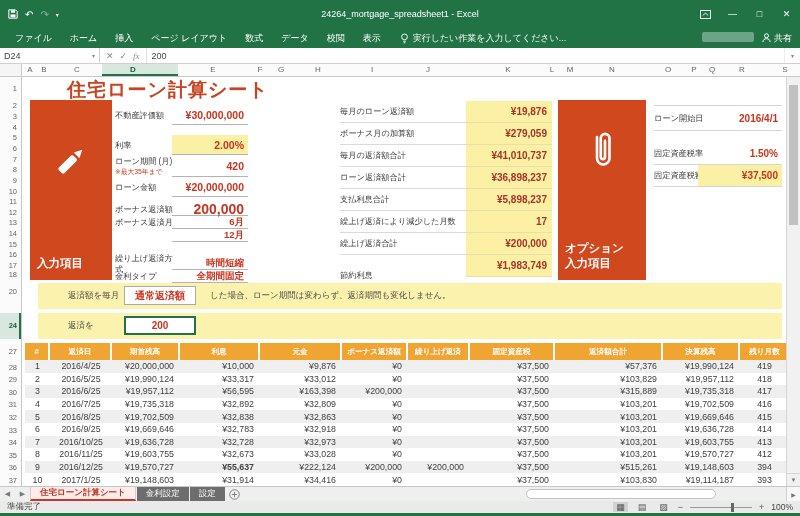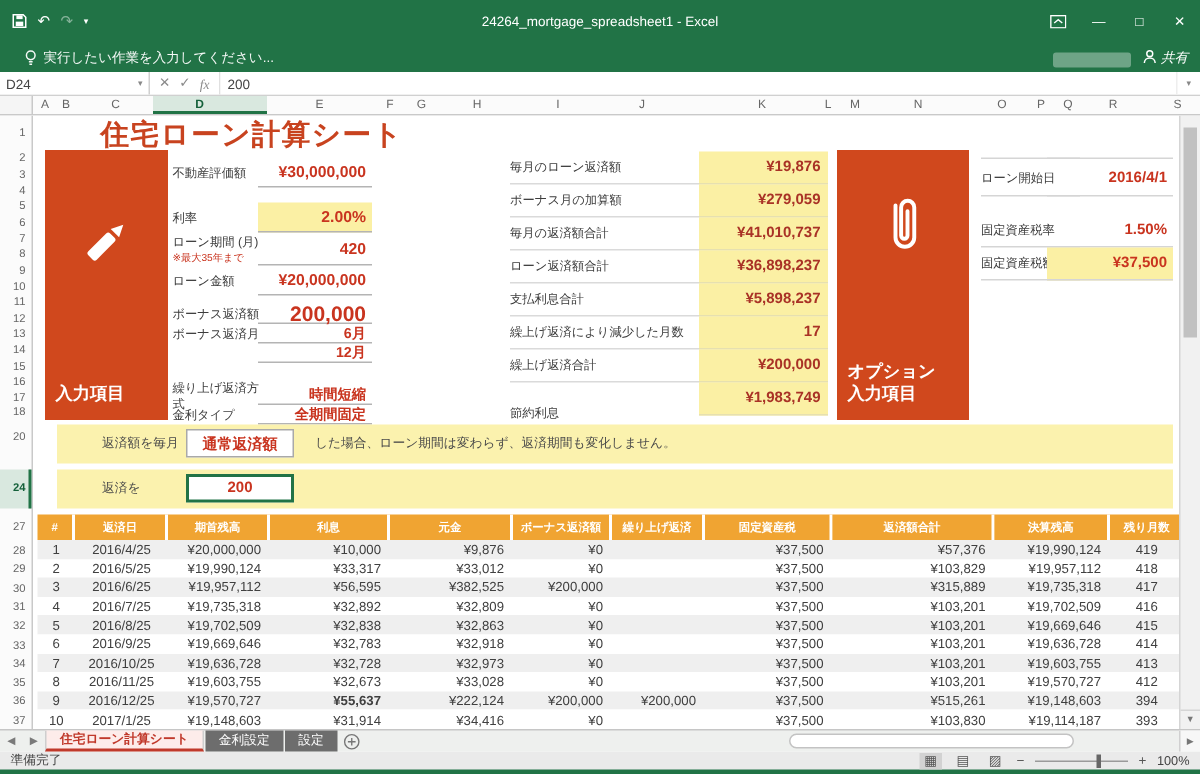--- a/index.html
+++ b/index.html
@@ -12,21 +12,21 @@
 .qat .ic{display:inline-flex;align-items:center;}
 .qat .dim{opacity:.45;}
 .win-title{position:absolute;left:0;right:0;text-align:center;font-size:9px;color:#fff;pointer-events:none;}
 .winctl{margin-left:auto;display:flex;height:100%;}
 .winbtn{width:27px;height:100%;display:flex;align-items:center;justify-content:center;font-size:9px;color:#fff;}
 
 
 .menubar{height:20px;background:#217346;display:flex;align-items:center;color:#fff;font-size:9px;padding-left:6px;flex:0 0 auto;}
 .menutab{padding:0 9px;height:100%;display:flex;align-items:center;}
 .tellme{display:flex;align-items:center;gap:4px;margin-left:10px;opacity:.95;}
-.mright{margin-left:auto;display:flex;align-items:flex-end;gap:8px;padding-right:8px;font-style:italic;}
+.mright{margin-left:auto;display:flex;align-items:flex-start;gap:8px;padding-right:8px;}
 .userblur{width:52px;height:10px;background:rgba(255,255,255,.35);border-radius:2px;}
 .share{display:flex;align-items:center;gap:3px;}
 
 
 .formulabar{height:16px;background:#f3f3f3;border-bottom:1px solid #d0d0d0;display:flex;align-items:stretch;font-size:9px;color:#444;flex:0 0 auto;}
 .namebox{width:100px;background:#fff;border-right:1px solid #d0d0d0;display:flex;align-items:center;padding:0 4px;gap:4px;}
 .namebox .ref{flex:1;}
 .fxbtns{display:flex;align-items:center;gap:6px;padding:0 6px;color:#8a8a8a;background:#fff;border-right:1px solid #e0e0e0;}
 .fx{font-style:italic;font-family:"Liberation Serif","DejaVu Serif",serif;}
 .fxfield{flex:1;background:#fff;display:flex;align-items:center;padding:0 5px;}
@@ -130,20 +130,30 @@
             <path d="M3 6l3-2.5L9 6" fill="none" stroke="#fff"></path>
           </svg>
         </div>
       <div class="winbtn">—</div>
       <div class="winbtn">□</div>
       <div class="winbtn">✕</div>
     </div>
   </div>
 
   <div class="menubar">
+    <div id="menutabs" style="display:flex;height:100%;">
+        <div class="menutab">ファイル</div>
+        <div class="menutab">ホーム</div>
+        <div class="menutab">挿入</div>
+        <div class="menutab">ページ レイアウト</div>
+        <div class="menutab">数式</div>
+        <div class="menutab">データ</div>
+        <div class="menutab">校閲</div>
+        <div class="menutab">表示</div>
+      </div>
     <div class="tellme">
       <span>
           <svg width="9" height="11" viewBox="0 0 10 12">
             <circle cx="5" cy="4.2" r="3.2" fill="none" stroke="#fff" stroke-width="1.1"></circle>
             <path d="M3.6 9h2.8M4 10.8h2" stroke="#fff" stroke-width="1.1"></path>
           </svg>
         </span>
       <span>実行したい作業を入力してください...</span>
     </div>
     <div class="mright">
@@ -374,21 +384,21 @@
             <div class="tcell r" style="width: 85px;">¥37,500</div>
             <div class="tcell r" style="width: 108px;">¥103,829</div>
             <div class="tcell r" style="width: 77px;">¥19,957,112</div>
             <div class="tcell c" style="width: 49px;">418</div>
           </div>
           <div class="trow" style="top: 308.2px; background: rgb(239, 239, 239);">
             <div class="tcell c" style="width: 25px;">3</div>
             <div class="tcell c" style="width: 62px;">2016/6/25</div>
             <div class="tcell r" style="width: 68px;">¥19,957,112</div>
             <div class="tcell r" style="width: 80px;">¥56,595</div>
-            <div class="tcell r" style="width: 82px;">¥382,525</div>
+            <div class="tcell r" style="width: 82px;">¥163,398</div>
             <div class="tcell r" style="width: 66px;">¥200,000</div>
             <div class="tcell r" style="width: 62px;"></div>
             <div class="tcell r" style="width: 85px;">¥37,500</div>
             <div class="tcell r" style="width: 108px;">¥315,889</div>
             <div class="tcell r" style="width: 77px;">¥19,735,318</div>
             <div class="tcell c" style="width: 49px;">417</div>
           </div>
           <div class="trow" style="top: 320.8px; background: rgb(255, 255, 255);">
             <div class="tcell c" style="width: 25px;">4</div>
             <div class="tcell c" style="width: 62px;">2016/7/25</div>

